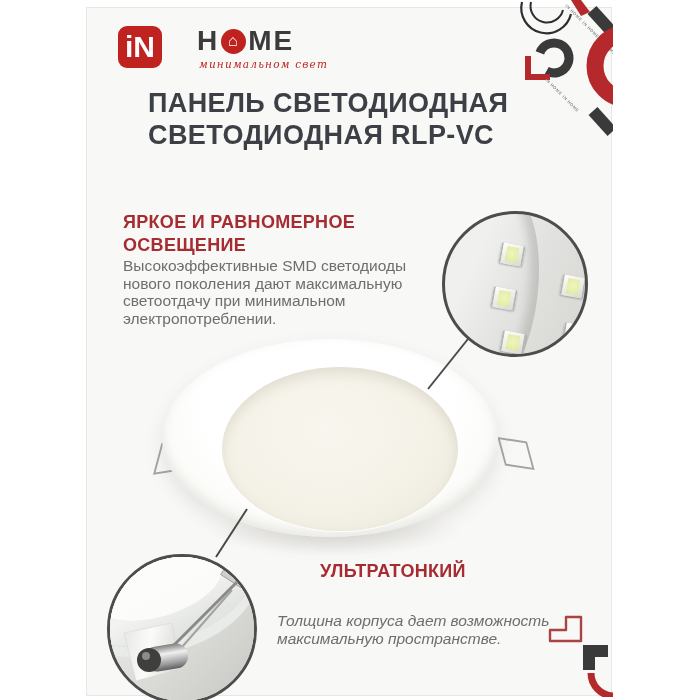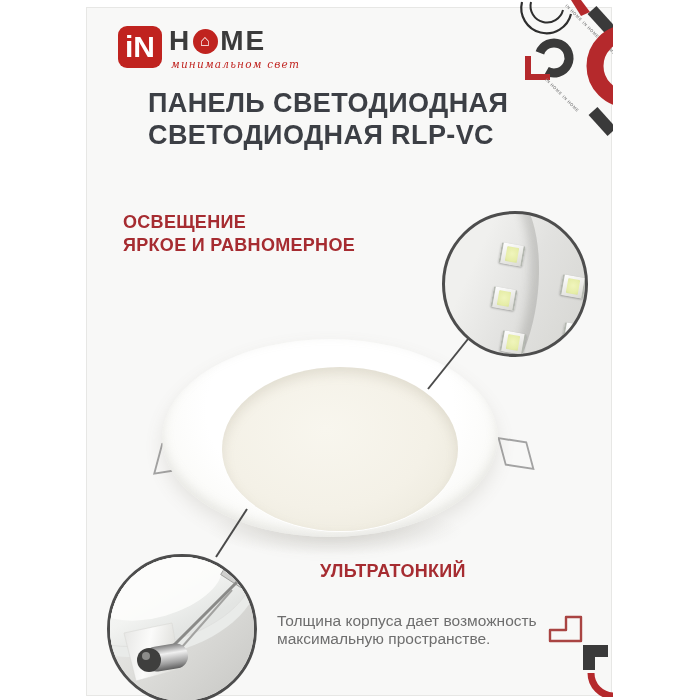--- a/index.html
+++ b/index.html
@@ -5,21 +5,21 @@
   html,body { margin:0; padding:0; background:#ffffff; }
   #stage { position:relative; width:700px; height:700px; background:#ffffff;
            font-family:"Liberation Sans", sans-serif; overflow:hidden; }
   .abs { position:absolute; }
 
   
   .card { left:86px; top:7px; width:526px; height:689px; background:#f8f8f7;
           border:1px solid #e7e7e5; box-sizing:border-box; z-index:1; }
 
   
-  .logo { left:118px; top:26px; display:flex; align-items:flex-start; z-index:4; }
+  .logo { left:118px; top:26px; display:flex; align-items:flex-start; z-index:4;gap:28px; }
   .logo-box { width:44px; height:42px; background:#c0231f; border-radius:9px;
               display:flex; align-items:center; justify-content:center;
               color:#ffffff; font-weight:bold; font-size:30px; letter-spacing:0; }
   .logo-right { margin-left:7px; }
   .logo-home { display:flex; align-items:center; color:#3b3b3b; font-weight:800;
                font-size:28px; letter-spacing:2px; line-height:30px; }
   .logo-o { width:25px; height:25px; background:#c0231f; border-radius:50%;
             display:inline-flex; align-items:center; justify-content:center;
             color:#ffffff; font-size:16px; margin:0 2px; line-height:1; }
   .logo-tagline { color:#c0231f; font-family:"DejaVu Serif", serif; font-style:italic;
@@ -27,21 +27,21 @@
 
   
   .title { left:123px; top:87px; font-size:27px; font-weight:800; color:#3c3f45;
            line-height:32px; letter-spacing:0.4px; z-index:4;margin-left:25px; }
   .sec-head { font-size:18px; font-weight:800; color:#a62c31; line-height:23px;
               letter-spacing:0.3px; z-index:4; }
   #sec1-head { left:123px; top:211px; }
   #sec2-head { left:277px; top:560px;margin-left:43px; }
   .sec-body { font-size:15.5px; color:#6e6e6e; line-height:17.6px; z-index:4; }
   #sec1-body { left:123px; top:257px; }
-  #sec2-body { left:277px; top:612px; }
+  #sec2-body { left:277px; top:612px;font-style:italic; }
 
   
   .panel-shadow { left:165px; top:498px; width:340px; height:66px; border-radius:50%;
                   background:radial-gradient(closest-side, rgba(120,118,105,0.16), rgba(120,118,105,0) 75%);
                   z-index:2; }
   .panel-outer { left:162px; top:339px; width:336px; height:198px; border-radius:50%;
                  background:radial-gradient(ellipse at 50% 36%, #ffffff 52%, #fbfbf9 70%, #ececE8 96%, #e4e4e0 100%);
                  box-shadow:0 8px 18px rgba(110,108,95,0.14), inset 0 -5px 12px rgba(170,168,155,0.22);
                  z-index:3; }
   .panel-diffuser { left:222px; top:367px; width:236px; height:164px; border-radius:50%;
@@ -111,22 +111,28 @@
       <div class="logo-tagline">минимальном свет</div>
     </div>
   </div>
 
   <div class="abs title">
     <div>ПАНЕЛЬ СВЕТОДИОДНАЯ</div>
     <div>СВЕТОДИОДНАЯ RLP-VC</div>
   </div>
 
   <div class="abs sec-head" id="sec1-head">
+    <div>ЯРКОЕ И РАВНОМЕРНОЕ</div>
     <div>ОСВЕЩЕНИЕ</div>
-    <div>ЯРКОЕ И РАВНОМЕРНОЕ</div>
+  </div>
+  <div class="abs sec-body" id="sec1-body">
+    <div>Высокоэффективные SMD светодиоды</div>
+    <div>нового поколения дают максимальную</div>
+    <div>светоотдачу при минимальном</div>
+    <div>электропотреблении.</div>
   </div>
 
   <div class="abs sec-head" id="sec2-head">
     <div>УЛЬТРАТОНКИЙ</div>
   </div>
   <div class="abs sec-body" id="sec2-body">
     <div>Толщина корпуса дает возможность</div>
     <div>максимальную пространстве.</div>
   </div>
 

